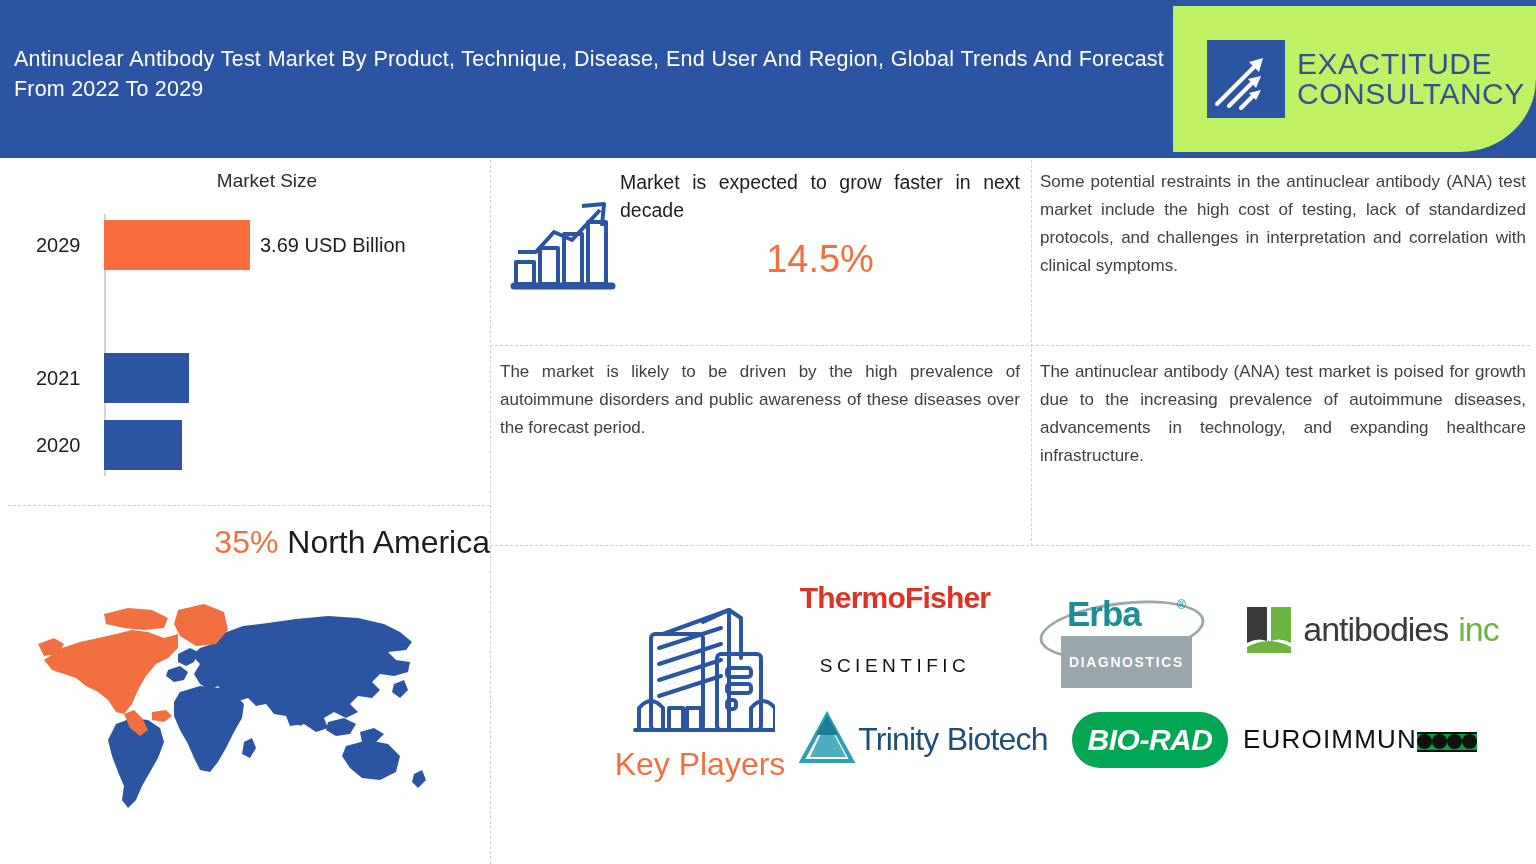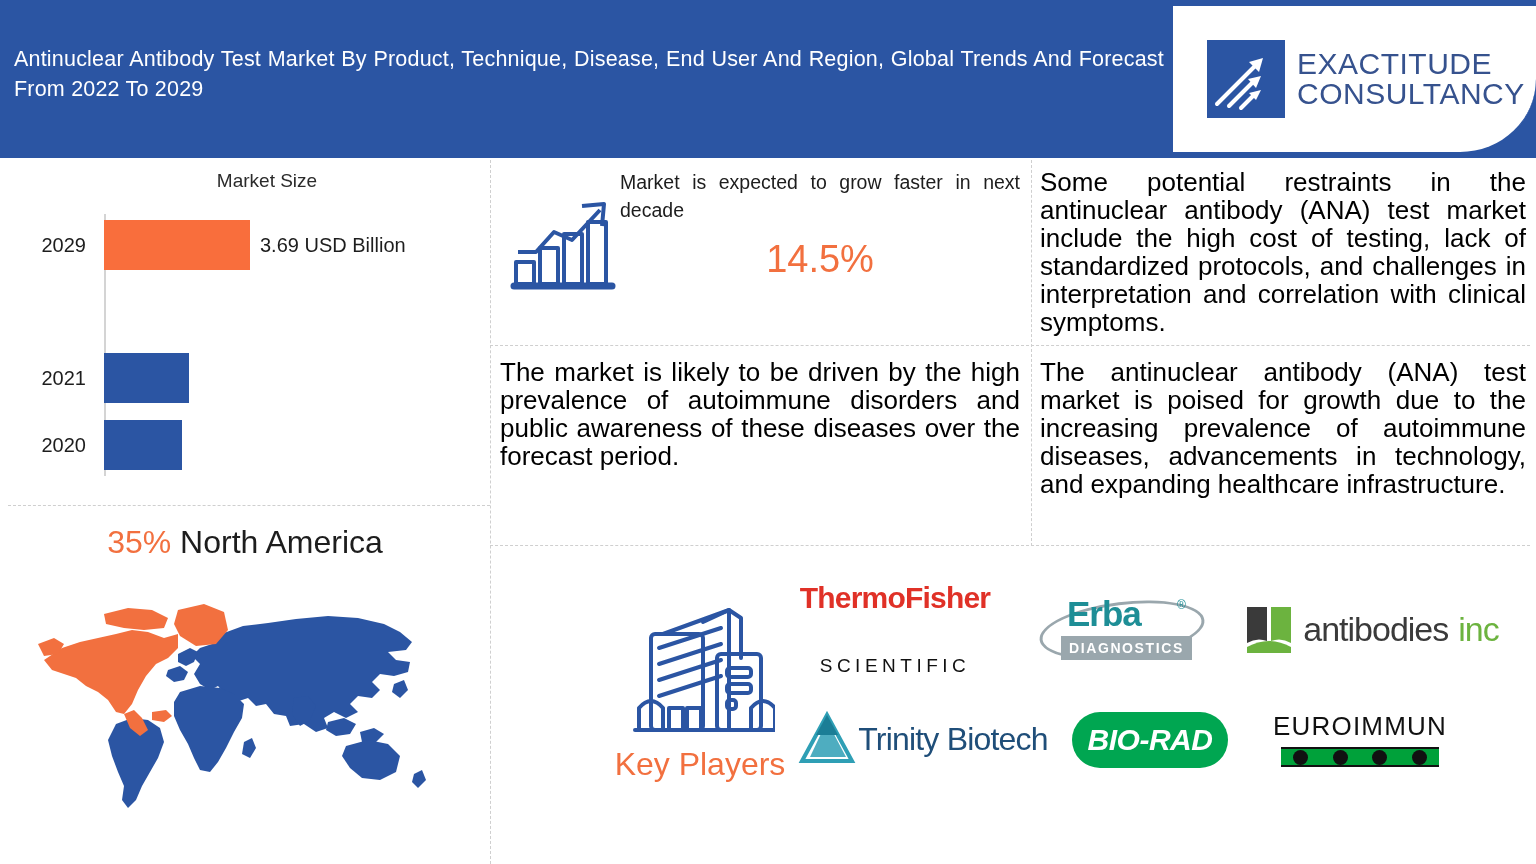--- a/index.html
+++ b/index.html
@@ -21,21 +21,21 @@
     color: #ffffff;
     font-size: 21.5px;
     line-height: 30px;
     letter-spacing: .2px;
     text-align: justify;
     font-weight: 400;
   }
   .logo-card {
     position: absolute; right: 0px; top: 3px;
     width: 366px; height: 152px;
-    background: #ffffff;
+    background: #bef264;
     border: 3px solid #2B55A3;
     border-top-left-radius: 2px;
     border-bottom-left-radius: 2px;
     border-bottom-right-radius: 76px;
     border-right: none;
     display: flex; align-items: center; gap: 12px;
     padding-left: 34px;
   }
   .logo-mark { width: 78px; height: 78px; flex: 0 0 78px; }
   .logo-text { display: flex; flex-direction: column; line-height: 1.0; }
@@ -61,50 +61,50 @@
   .chart-plot { position: absolute; left: 36px; top: 56px; width: 440px; height: 262px; }
   .axis-line {
     position: absolute; left: 68px; top: 0; width: 2px; height: 262px;
     background: #d4d4d4;
   }
   .bar-row {
     position: absolute; left: 0; width: 440px; height: 50px;
     display: flex; align-items: center;
   }
   .bar-label {
-    width: 68px; text-align: right; padding-right: 18px;
+    width: 68px; padding-right: 18px;
     font-size: 20px; color: #1d1d1d;
   }
   .bar { height: 50px; }
   .bar-value { font-size: 20px; color: #1d1d1d; padding-left: 10px; white-space: nowrap; }
 
   
   .region-panel { position: absolute; left: 0; top: 506px; width: 490px; height: 358px; }
   .region-head {
     position: absolute; top: 18px; left: 0; width: 490px;
-    text-align: center; font-size: 32px; white-space: nowrap;
+    text-align: right; font-size: 32px; white-space: nowrap;
   }
   .region-pct { color: #F2703F; }
   .region-name { color: #1d1d1d; }
   .map-wrap { position: absolute; left: 28px; top: 80px; width: 434px; height: 240px; }
 
   
   .cagr-panel { position: absolute; left: 490px; top: 158px; width: 540px; height: 187px; }
   .cagr-icon { position: absolute; left: 18px; top: 38px; width: 112px; height: 98px; }
   .cagr-text {
     position: absolute; left: 130px; top: 10px; width: 400px;
     font-size: 19.5px; line-height: 28px; color: #1d1d1d; text-align: justify;
   }
   .cagr-value {
     position: absolute; left: 130px; top: 80px; width: 400px;
     text-align: center; font-size: 38px; color: #F2703F;
   }
 
   
-  .tpanel { position: absolute; font-size: 26px; line-height: 28px; color: #000000; text-align: justify; }
+  .tpanel { position: absolute; font-size: 17px; line-height: 28px; color: #404040; text-align: justify; }
   .tp-restraints { left: 1040px; top: 168px; width: 486px; }
   .tp-driver     { left: 500px;  top: 358px; width: 520px; }
   .tp-outlook    { left: 1040px; top: 358px; width: 486px; }
 
   
   .kp-panel { position: absolute; left: 490px; top: 546px; width: 1046px; height: 318px; }
   .kp-icon-wrap { position: absolute; left: 60px; top: 42px; width: 300px; text-align: center; }
   .kp-icon { width: 150px; height: 158px; }
   .kp-label { font-size: 32px; color: #F2703F; margin-top: -4px; }
 
@@ -125,21 +125,21 @@
   }
   .erba-name {
     position: absolute; left: 30px; top: 2px;
     font-size: 35px; font-weight: bold; color: #1E8E96; letter-spacing: -1px;
   }
   .erba-reg { position: absolute; left: 140px; top: 6px; font-size: 12px; color: #1E8E96; }
   .erba-diag {
     position: absolute; left: 24px; top: 44px;
     background: #9aa7ad; color: #ffffff;
     font-size: 14px; font-weight: bold; letter-spacing: 1.6px;
-    padding: 4px 8px;
+    padding: 18px 8px;
   }
 
   
   .abi { gap: 10px; }
   .abi-mark { width: 48px; height: 52px; }
   .abi-name { font-size: 34px; color: #3a3a3a; letter-spacing: -1px; }
   .abi-inc { font-size: 34px; color: #6CB33F; letter-spacing: -1px; }
 
   
   .tb { gap: 2px; }
@@ -147,21 +147,21 @@
   .tb-name { font-size: 32px; color: #1F4E79; letter-spacing: -.8px; }
 
   
   .br {
     width: 156px; height: 56px; background: #00A651; border-radius: 28px;
     color: #ffffff; font-size: 30px; font-weight: bold; font-style: italic;
     letter-spacing: -.5px;
   }
 
   
-  .ei { flex-direction: column; }
+  .ei { flex-direction: row; }
   .ei-name { font-size: 26px; color: #111; letter-spacing: 1.2px; }
   .ei-bar {
     width: 158px; height: 20px; background: #00A13A;
     border-top: 2px solid #111; border-bottom: 2px solid #111;
     margin-top: 5px; display: flex; align-items: center; justify-content: space-around;
   }
   .ei-dot { width: 15px; height: 15px; border-radius: 50%; background: #111; }
 </style>
 </head>
 <body>

